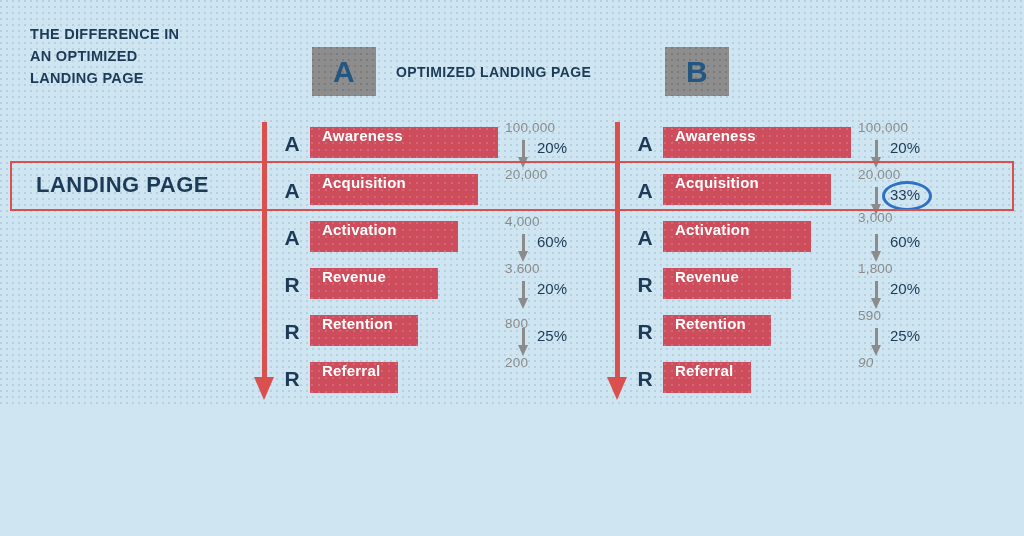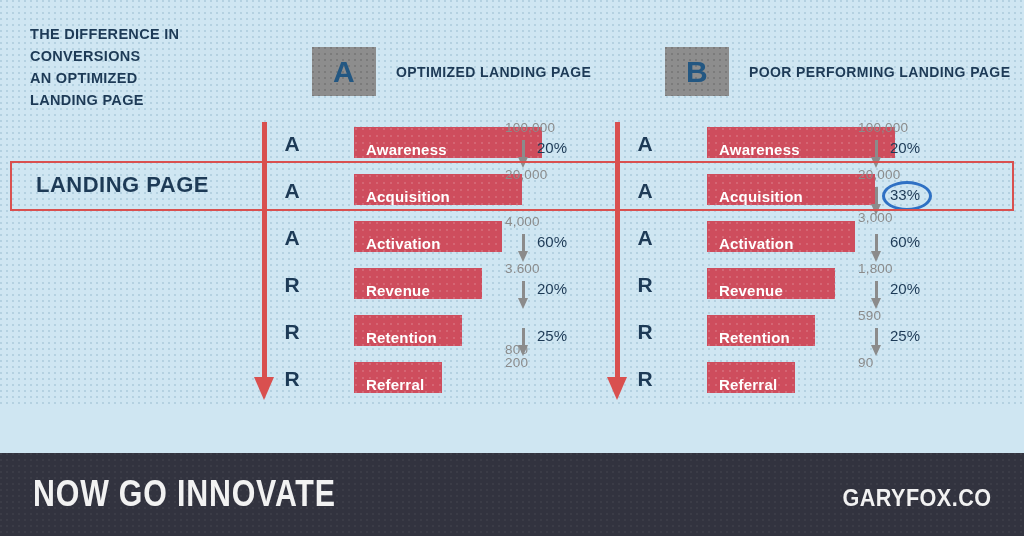--- a/index.html
+++ b/index.html
@@ -87,21 +87,21 @@
   .stage-letter{
     position:absolute; left:32px; top:10px; width:20px;
     text-align:center;
     color:#1d3a56; font-weight:bold; font-size:21px;
   }
   .bar{
     position:absolute; left:60px; top:5px; height:31px;
     background:
       radial-gradient(circle at 2px 2px, rgba(255,255,255,.14) 1px, transparent 1.3px) 0 0/7px 7px,
       #ce4d5d;
-    display:flex; align-items:flex-end;margin-left:44px;
+    display:flex; align-items:flex-start;
   }
   .bar-label{
     color:#ffffff; font-weight:bold; font-size:15px;
     padding-left:12px; white-space:nowrap; letter-spacing:.2px;
   }
 
   
   .metrics{ position:absolute; left:255px; top:0; width:125px; height:400px; }
   .metric-count{
     position:absolute; left:0; color:#8b8b8b;
@@ -150,21 +150,20 @@
     transform:scaleX(.9); transform-origin:right center;
   }
 </style>
 </head>
 <body>
 
 <div id="canvas">
 
   <div id="headline">
       <div>THE DIFFERENCE IN</div>
-      <div>CONVERSIONS</div>
       <div>AN OPTIMIZED</div>
       <div>LANDING PAGE</div>
     </div>
 
   <div id="lp-label">LANDING PAGE</div>
 
   <div class="panel" id="panel-a">
       <div class="panel-header">
         <div class="ab-box">A</div>
         <div class="panel-title">OPTIMIZED LANDING PAGE</div>
@@ -207,21 +206,21 @@
         <div class="stage-letter">R</div>
         <div class="bar" style="width: 88px;">
           <span class="bar-label">Referral</span>
         </div>
       </div>
       <div class="metrics">
         <div class="metric-count" style="top: 120px;">100,000</div>
         <div class="metric-count" style="top: 167px;">20,000</div>
         <div class="metric-count" style="top: 214px;">4,000</div>
         <div class="metric-count" style="top: 261px;">3.600</div>
-        <div class="metric-count" style="top: 316px; margin-top: 26px;">800</div>
+        <div class="metric-count" style="top: 316px;">800</div>
         <div class="metric-count" style="top: 355px;">200</div>
         <div class="metric-step" style="top: 140px;">
           <div class="d-arrow">
             <div class="dstem"></div>
             <div class="dhead"></div>
           </div>
           <div class="pct">20%</div>
         </div>
         <div class="metric-step" style="top: 234px;">
           <div class="d-arrow">
@@ -242,21 +241,20 @@
             <div class="dstem"></div>
             <div class="dhead"></div>
           </div>
           <div class="pct">25%</div>
         </div>
       </div>
     </div>
   <div class="panel" id="panel-b">
       <div class="panel-header">
         <div class="ab-box">B</div>
-        <div class="panel-title">POOR PERFORMING LANDING PAGE</div>
       </div>
       <div class="v-arrow">
         <div class="stem"></div>
         <div class="head"></div>
       </div>
       <div class="stage" style="top: 122px;">
         <div class="stage-letter">A</div>
         <div class="bar" style="width: 188px;">
           <span class="bar-label">Awareness</span>
         </div>
@@ -290,21 +288,21 @@
         <div class="bar" style="width: 88px;">
           <span class="bar-label">Referral</span>
         </div>
       </div>
       <div class="metrics">
         <div class="metric-count" style="top: 120px;">100,000</div>
         <div class="metric-count" style="top: 167px;">20,000</div>
         <div class="metric-count" style="top: 210px;">3,000</div>
         <div class="metric-count" style="top: 261px;">1,800</div>
         <div class="metric-count" style="top: 308px;">590</div>
-        <div class="metric-count" style="top: 355px;">90</div>
+        <div class="metric-count" style="top: 355px; font-style: italic;">90</div>
         <div class="metric-step" style="top: 140px;">
           <div class="d-arrow">
             <div class="dstem"></div>
             <div class="dhead"></div>
           </div>
           <div class="pct">20%</div>
         </div>
         <div class="metric-step" style="top: 187px;">
           <div class="d-arrow">
             <div class="dstem"></div>
@@ -332,19 +330,14 @@
             <div class="dstem"></div>
             <div class="dhead"></div>
           </div>
           <div class="pct">25%</div>
         </div>
       </div>
     </div>
 
   <div id="highlight-box"></div>
 
-  <div id="footer">
-    <div id="footer-left">NOW GO INNOVATE</div>
-
-    <div id="footer-right">GARYFOX.CO</div>
-  </div>
 
 </div>
 
 </body></html>

